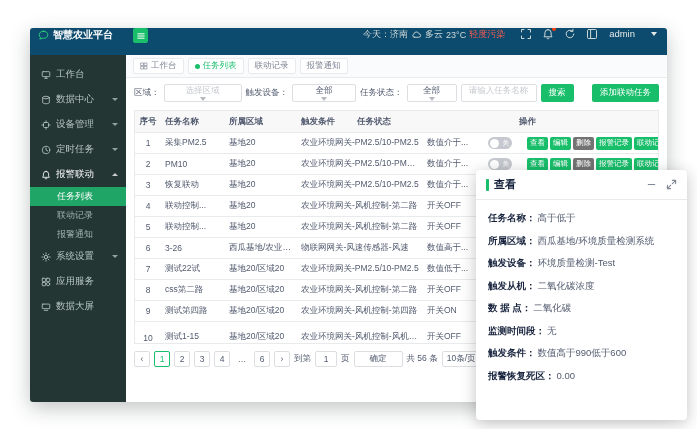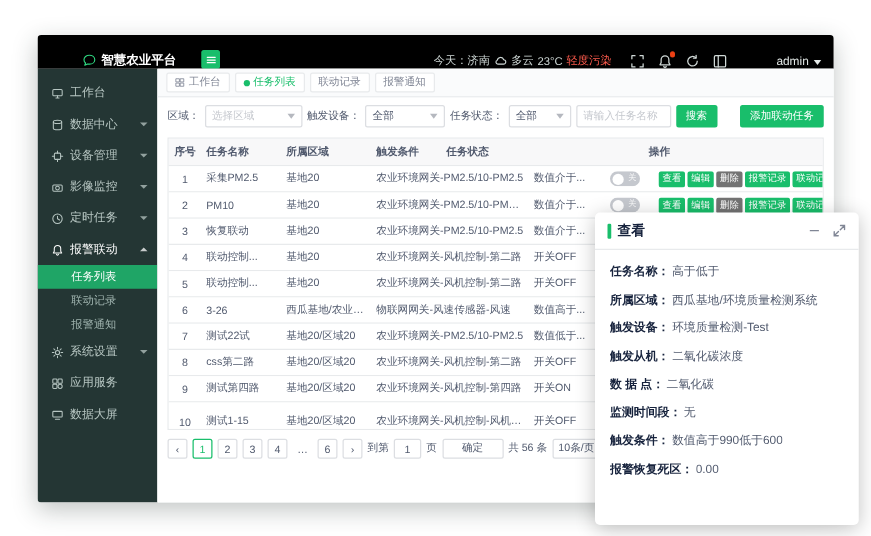--- a/index.html
+++ b/index.html
@@ -4,40 +4,40 @@
 <style>
   * { margin:0; padding:0; box-sizing:border-box; }
   html,body { width:697px; height:429px; background:#fff; font-family:"Liberation Sans","DejaVu Sans",sans-serif; }
   .page { position:relative; width:697px; height:429px; background:#fff; overflow:hidden; }
 
   .app { position:absolute; left:30px; top:28px; width:637px; height:374px; background:#fff;
          box-shadow:0 6px 20px rgba(31,45,43,.28); border-radius:3px; overflow:hidden;
          display:flex; flex-direction:column; }
 
   
-  .hdr { height:27px; background:#000000; display:flex; align-items:flex-end; flex:none;padding-left:28px; }
+  .hdr { height:27px; background:#0c4a6e; display:flex; align-items:flex-start; flex:none; }
   .hdr-logo { width:96px; flex:none; display:flex; align-items:center; gap:4px; padding-left:8px;
               color:#fff; font-size:10px; font-weight:bold; white-space:nowrap; }
   .icn { display:inline-flex; }
   .icn svg { stroke:currentColor; fill:none; stroke-width:1; stroke-linecap:round; stroke-linejoin:round; }
   .logo-icn { width:11px; height:11px; color:#2ed57f; }
   .logo-icn svg { width:11px; height:11px; }
   .collapse-btn { width:15px; height:15px; background:#19be6b; border-radius:2px; margin-left:7px;
                   display:flex; align-items:center; justify-content:center; color:#fff; cursor:pointer; flex:none; }
   .collapse-btn svg { width:10px; height:10px; stroke:#fff; fill:none; stroke-width:1.2; stroke-linecap:round; }
   .hdr-spacer { flex:1; }
   .weather { color:#cfd8d6; font-size:9px; display:flex; align-items:center; gap:3px; white-space:nowrap; }
   .cloud-icn { width:11px; height:11px; color:#cfd8d6; }
   .cloud-icn svg { width:11px; height:11px; }
   .weather .alert { color:#ff5b4d; }
   .hdr-icons { display:flex; align-items:center; gap:10px; margin:0 11px 0 15px; }
   .hicn { position:relative; width:12px; height:12px; color:#cfd8d6; cursor:pointer; display:inline-flex; }
   .hicn svg { width:12px; height:12px; stroke:currentColor; fill:none; stroke-width:1; stroke-linecap:round; stroke-linejoin:round; }
   .badge-dot { position:absolute; right:-2px; top:-2px; width:4.5px; height:4.5px; border-radius:50%; background:#ed4014; }
-  .admin { color:#e3e9e7; font-size:9.5px; display:flex; align-items:center; gap:4px; margin-right:10px; cursor:pointer;margin-left:28px; }
+  .admin { color:#e3e9e7; font-size:9.5px; display:flex; align-items:center; gap:16px; margin-right:10px; cursor:pointer; }
   .caret { width:0; height:0; border-left:3px solid transparent; border-right:3px solid transparent; border-top:4px solid currentColor; display:inline-block; }
 
   
   .appbody { flex:1; display:flex; min-height:0; }
   .sidebar { width:96px; background:#243634; flex:none; padding-top:7px; overflow:hidden; }
   .sb-item { height:25px; display:flex; align-items:center; gap:5px; padding:0 8px 0 11px;
              color:#b7c6c2; font-size:9.5px; cursor:pointer; white-space:nowrap; }
   .sb-item .icn { width:10px; height:10px; flex:none; }
   .sb-item .icn svg { width:10px; height:10px; }
   .sb-item.parent-active { color:#fff; }
@@ -56,21 +56,21 @@
          border-radius:2px; padding:0 6px; font-size:8.5px; color:#808695; cursor:pointer; white-space:nowrap; }
   .tab .icn { width:8px; height:8px; color:#808695; }
   .tab .icn svg { width:8px; height:8px; }
   .tab.active { color:#19be6b; }
   .tab-dot { width:5px; height:5px; border-radius:50%; background:#19be6b; display:inline-block; }
 
   .content { flex:1; background:#fff; padding:6px 8px; display:flex; flex-direction:column; min-height:0; }
   .filters { display:flex; align-items:center; gap:4px; font-size:8.5px; color:#515a6e; flex:none;
              margin-bottom:8px; white-space:nowrap; }
   .sel,.inp { height:18px; border:1px solid #dcdee2; border-radius:2px; background:#fff; display:flex;
-              align-items:center; justify-content:space-between; padding:0 5px; font-size:8.5px; color:#515a6e; }
+              align-items:center; justify-content:space-between; padding:0 5px; font-size:8.5px; color:#515a6e;flex-direction:column; }
   .sel { cursor:pointer; }
   .ph { color:#c5c8ce; }
   .scaret { border-top-color:#b5b8bf; }
   .w-region { width:78px; } .w-device { width:64px; } .w-status { width:50px; } .w-search { width:76px; }
   .btn { height:18px; border:none; border-radius:2px; background:#19be6b; color:#fff; font-size:8.5px;
          padding:0 8px; display:flex; align-items:center; justify-content:center; cursor:pointer; white-space:nowrap;font-family:Liberation Mono, monospace; }
   .add-btn { margin-left:auto; }
 
   
   .tbl { flex:none; border:1px solid #e8eaec; font-size:8.5px; color:#515a6e; }
@@ -217,30 +217,20 @@
                   <rect x="3" y="3" width="6" height="6" rx="1"></rect>
                   <path d="M6 1v2M6 9v2M1 6h2M9 6h2"></path>
                 </svg>
               </span>
               <span class="sb-label">设备管理</span>
               <span class="sb-caret"></span>
             </div>
             <div class="sb-item">
               <span class="icn">
                 <svg viewBox="0 0 12 12">
-                  <rect x="1.5" y="3.5" width="9" height="6" rx="1"></rect>
-                  <circle cx="6" cy="6.5" r="1.8"></circle>
-                </svg>
-              </span>
-              <span class="sb-label">影像监控</span>
-              <span class="sb-caret"></span>
-            </div>
-            <div class="sb-item">
-              <span class="icn">
-                <svg viewBox="0 0 12 12">
                   <circle cx="6" cy="6" r="4.5"></circle>
                   <path d="M6 3.5V6l2 1.2"></path>
                 </svg>
               </span>
               <span class="sb-label">定时任务</span>
               <span class="sb-caret"></span>
             </div>
             <div class="sb-item parent-active">
               <span class="icn">
                 <svg viewBox="0 0 12 12">

